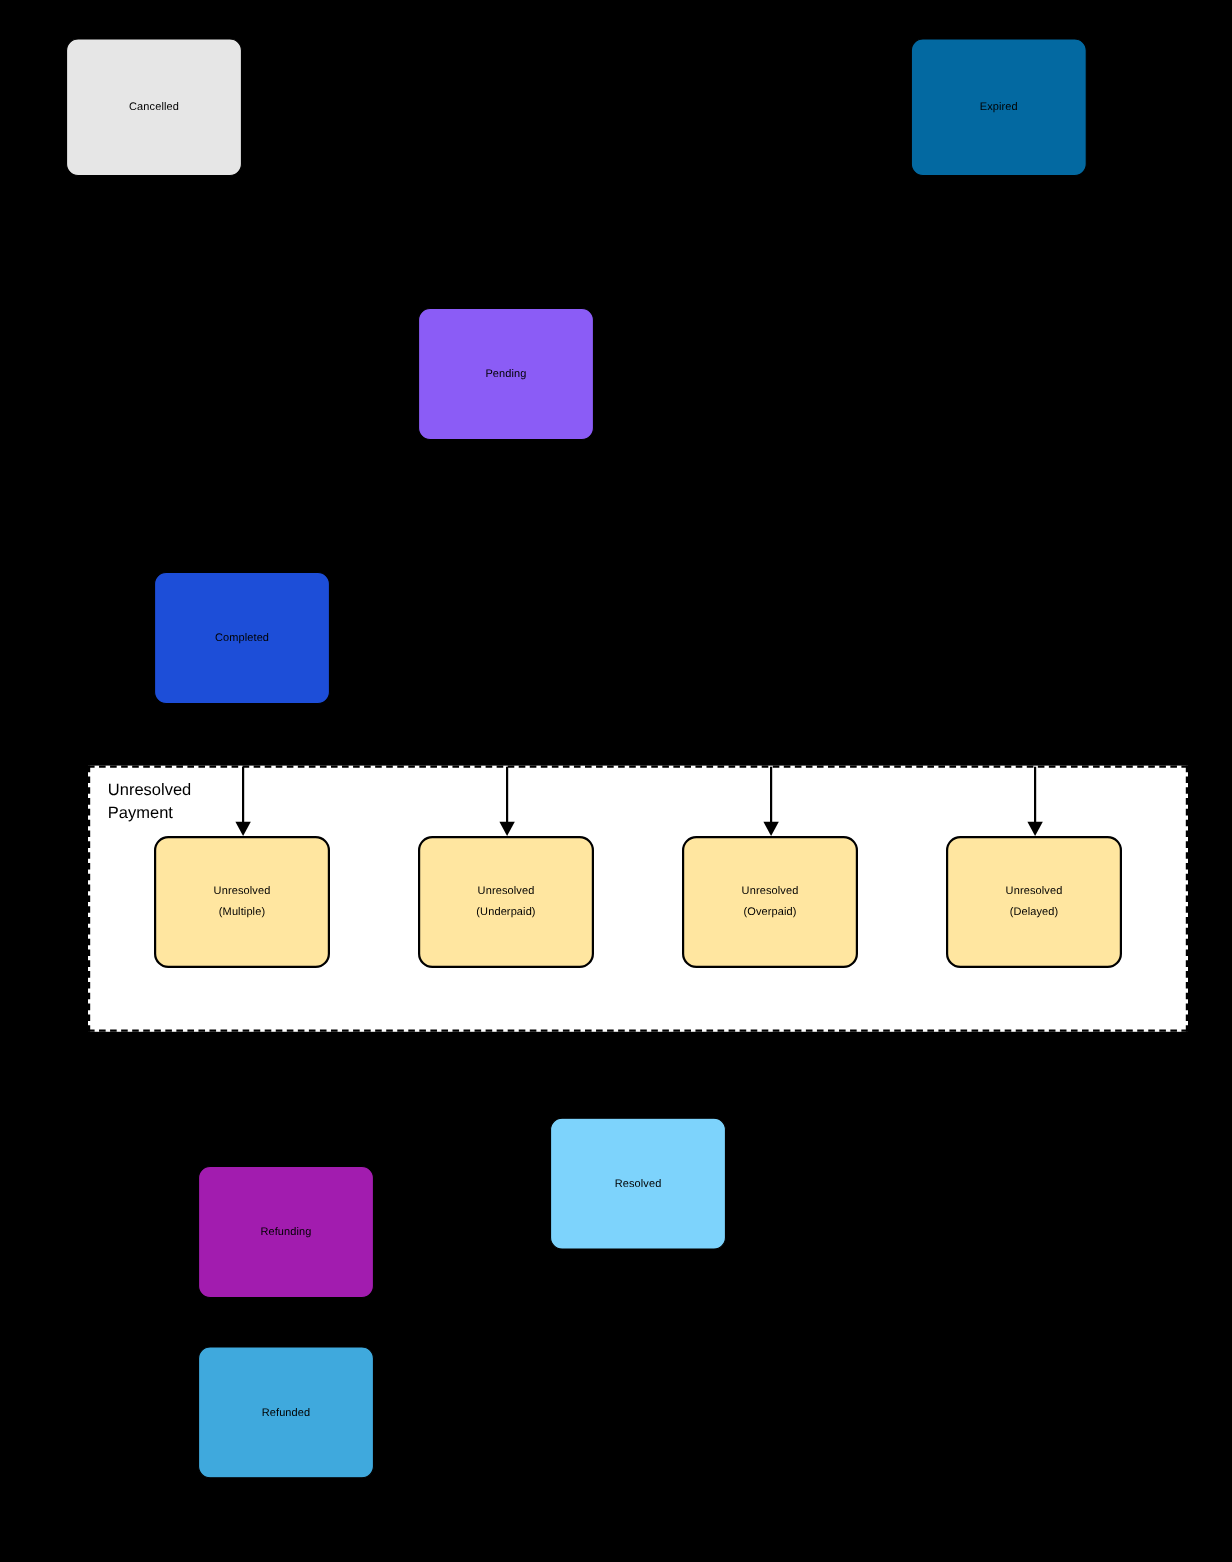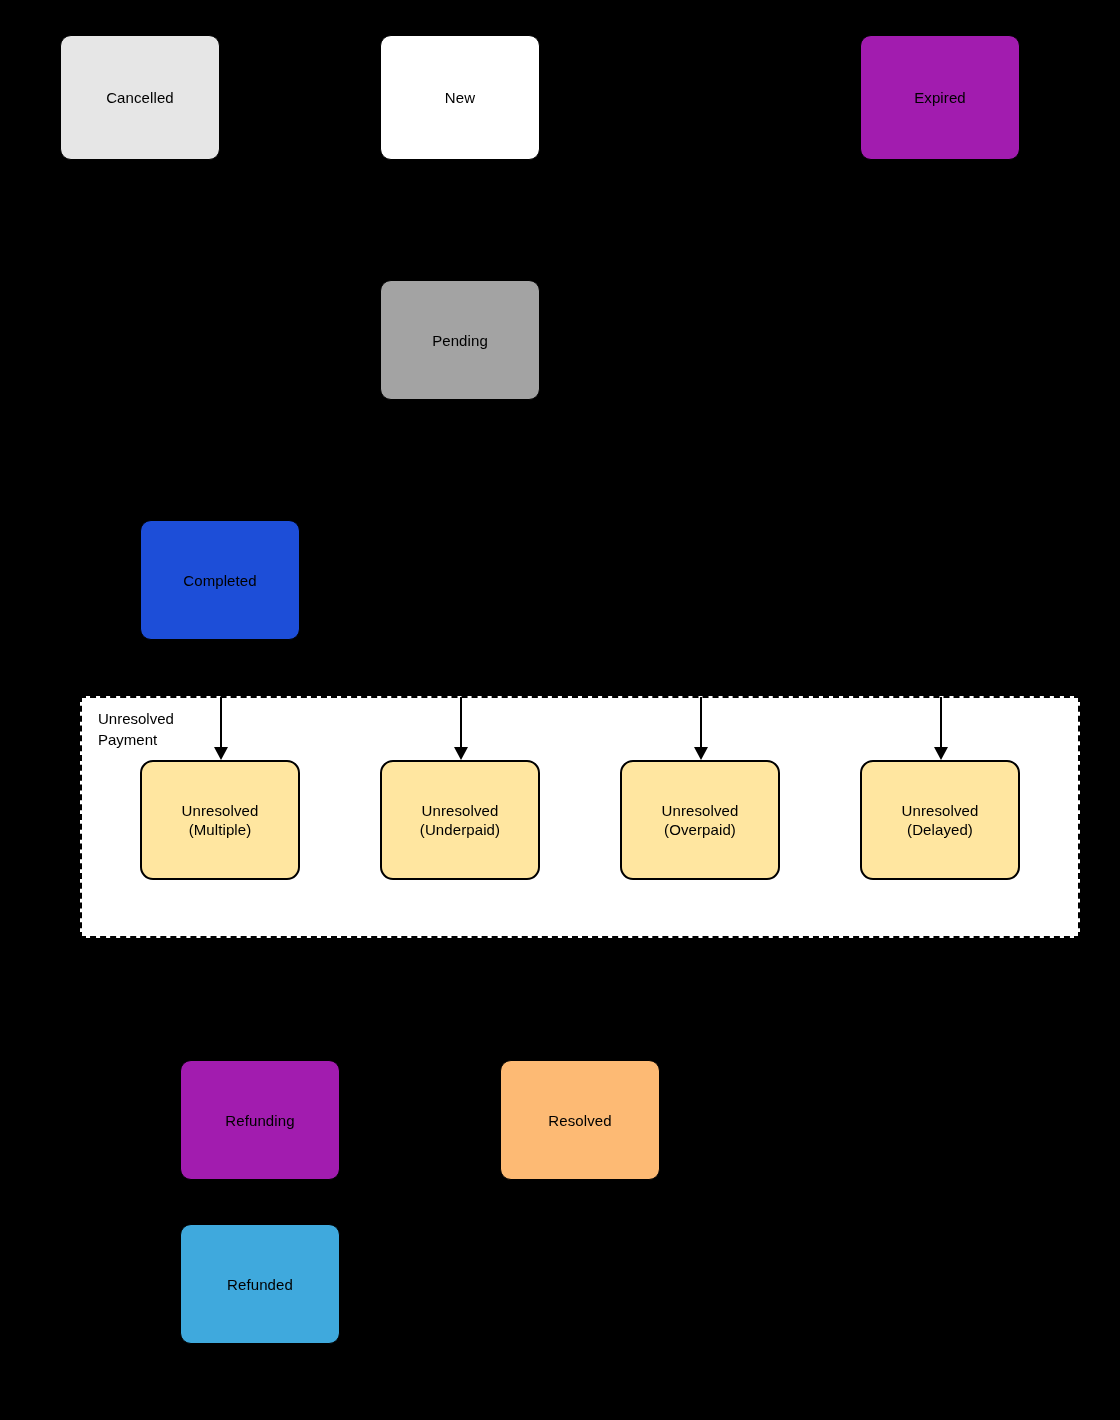--- a/index.html
+++ b/index.html
@@ -21,21 +21,21 @@
   }
 
   
   .node {
     position: absolute;
     display: flex;
     align-items: center;
     justify-content: center;
     text-align: center;
     border-radius: 11px;
-    font-size: 15px;
+    font-size: 10px;
     line-height: 19px;
     color: #000000;
     white-space: pre-line;
     letter-spacing: 0.1px;
   }
 
   
   .node.plain { border: 1px solid #000000; }
 
   
@@ -82,31 +82,30 @@
     left: -6px;
   }
 </style>
 </head>
 <body>
 
 <div id="canvas">
 
   <div class="node plain" style="left: 60px; top: 35px; width: 160px; height: 125px; background: rgb(230, 230, 230);">Cancelled</div>
 
-  <div class="node plain" style="left: 380px; top: 35px; width: 160px; height: 125px; background: rgb(255, 255, 255);">New</div>
 
-  <div class="node plain" style="left: 860px; top: 35px; width: 160px; height: 125px; background: #a21caf;">Expired</div>
+  <div class="node plain" style="left: 828px; top: 35px; width: 160px; height: 125px; background: #0369a1;">Expired</div>
 
-  <div class="node plain" style="left: 380px; top: 280px; width: 160px; height: 120px; background: #a3a3a3;">Pending</div>
+  <div class="node plain" style="left: 380px; top: 280px; width: 160px; height: 120px; background: #8b5cf6;">Pending</div>
 
   <div class="node plain" style="left: 140px; top: 520px; width: 160px; height: 120px; background: #1d4ed8;">Completed</div>
 
   <div class="node plain" style="left: 180px; top: 1060px; width: 160px; height: 120px; background: #a21caf;">Refunding</div>
 
-  <div class="node plain" style="left: 500px; top: 1060px; width: 160px; height: 120px; background: #fdba74;">Resolved</div>
+  <div class="node plain" style="left: 500px; top: 1016px; width: 160px; height: 120px; background: #7dd3fc;">Resolved</div>
 
   <div class="node plain" style="left: 180px; top: 1224px; width: 160px; height: 120px; background: rgb(63, 169, 221);">Refunded</div>
 
   <div class="group" style="left: 80px; top: 696px; width: 1000px; height: 242px; background: rgb(255, 255, 255); border-color: rgb(0, 0, 0); border-style: dashed;">
     <div class="group-label" style="left: 16px; top: 10px;">Unresolved
 Payment</div>
   </div>
 
   <div class="node stroked" style="left: 140px; top: 760px; width: 160px; height: 120px; background: rgb(255, 230, 160);">Unresolved
 (Multiple)</div>

